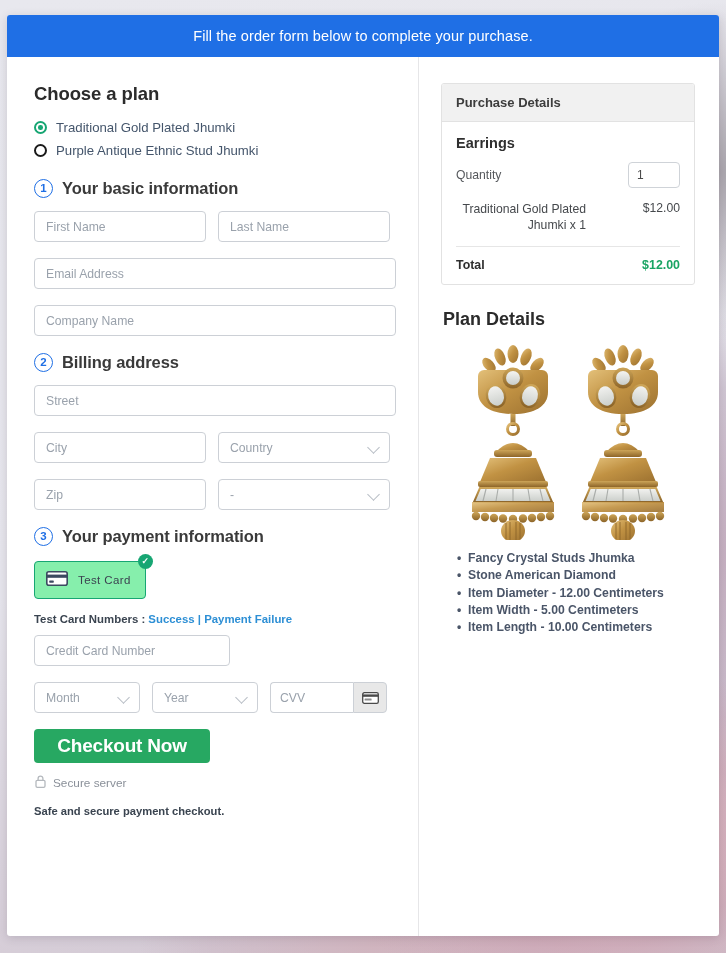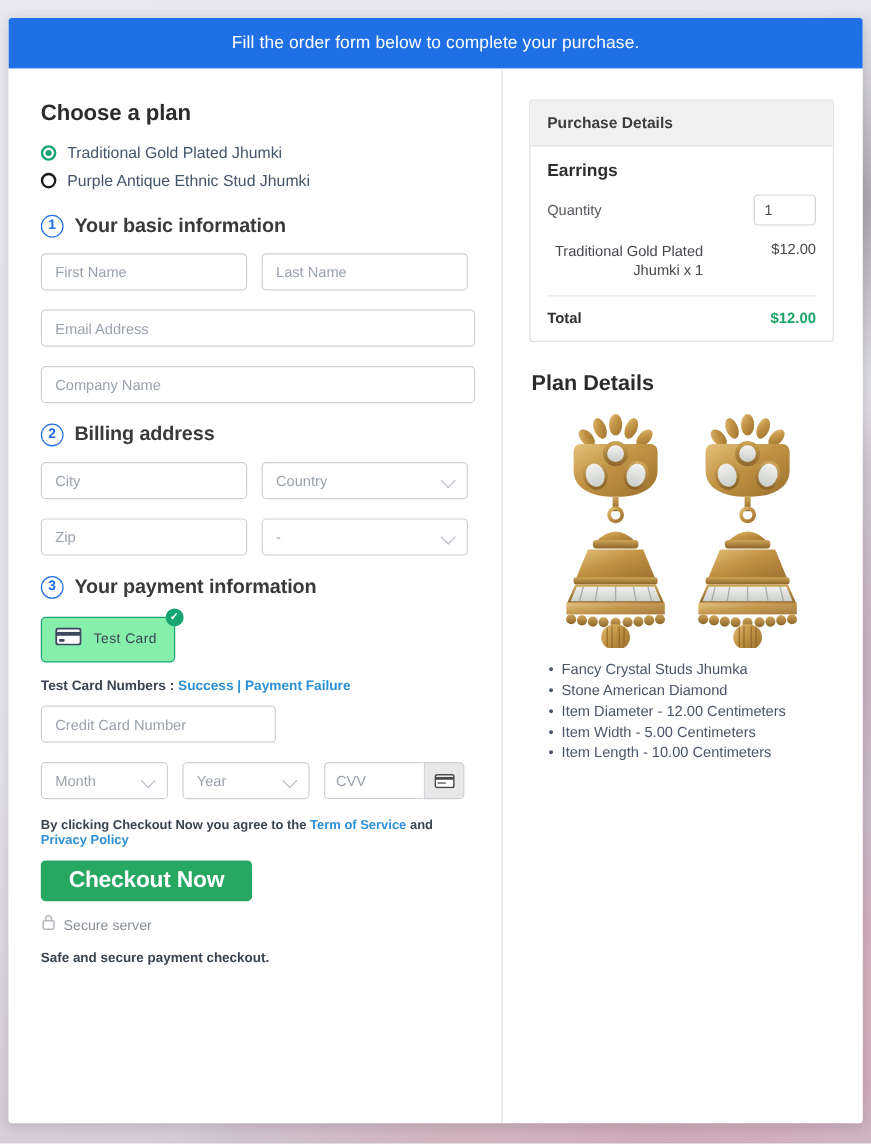--- a/index.html
+++ b/index.html
@@ -348,21 +348,21 @@
     align-items: center;
     justify-content: center;
     gap: 16px;
     background: #fff;
   }
 
   .feature-list { list-style: none; margin: 10px 0 0 16px; }
   .feature-list li {
     font-size: 12.2px;
     color: #4a5568;
-    font-weight: 400;
+    font-weight: 700;
     line-height: 1.42;
     position: relative;
     padding-left: 11px;
   }
   .feature-list li::before {
     content: "•";
     position: absolute;
     left: 0;
     color: #4a5568;
   }
@@ -411,20 +411,23 @@
       <div class="row">
         <div class="field full">Company Name</div>
       </div>
 
       
       <div class="step-head">
         <span class="step-num">2</span>
         <span class="step-label">Billing address</span>
       </div>
 
+      <div class="row">
+        <div class="field full">Street</div>
+      </div>
       <div class="row">
         <div class="field half">City</div>
         <div class="field half select">
           <span>Country</span>
           <span class="chev"></span>
         </div>
       </div>
       <div class="row">
         <div class="field half">Zip</div>
         <div class="field half select">
@@ -478,26 +481,20 @@
           <div class="cvv-btn">
             <svg width="17" height="12" viewBox="0 0 17 12">
               <rect x="0.7" y="0.7" width="15.6" height="10.6" rx="1.6" fill="#fff" stroke="#4a4a4a" stroke-width="1.3"></rect>
               <rect x="0.7" y="2.4" width="15.6" height="2.4" fill="#4a4a4a"></rect>
               <rect x="2.6" y="6.6" width="7" height="1.8" rx="0.5" fill="#8d8d8d"></rect>
             </svg>
           </div>
         </div>
       </div>
 
-      <div class="terms">
-        <span>By clicking Checkout Now you agree to the</span>
-        <a href="#">Term of Service</a>
-        <span>and</span>
-        <a href="#">Privacy Policy</a>
-      </div>
 
       <button class="checkout-btn">Checkout Now</button>
 
       <div class="secure-row">
         <span>
           <svg width="11" height="13" viewBox="0 0 11 13">
             <rect x="1" y="5.3" width="9" height="7" rx="1.3" fill="none" stroke="#b4b8bd" stroke-width="1.3"></rect>
             <path d="M3.1 5.3 V3.5 a2.4 2.4 0 0 1 4.8 0 V5.3" fill="none" stroke="#b4b8bd" stroke-width="1.3"></path>
           </svg>
         </span>

